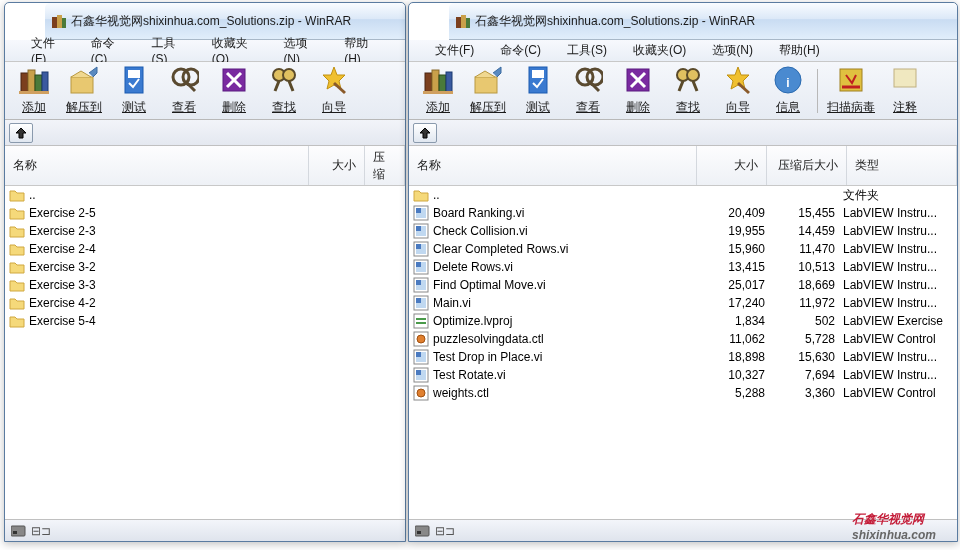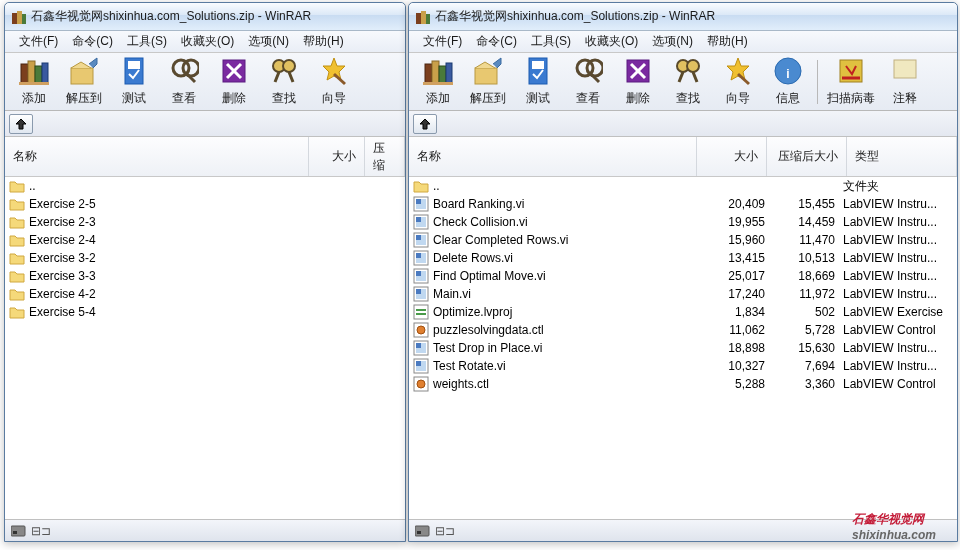--- a/index.html
+++ b/index.html
@@ -1,28 +1,28 @@
 <!DOCTYPE html>
 <html><head>
 <meta charset="utf-8">
 <style>
 * { margin:0; padding:0; box-sizing:border-box; font-family:"Microsoft YaHei","Segoe UI",Tahoma,sans-serif; font-size:12px; }
 body { background:#fff; width:960px; height:550px; position:relative; overflow:hidden; }
 .window { position:absolute; background:#fff; border:1px solid #5a7ba0; border-radius:5px 5px 0 0; box-shadow:0 2px 8px rgba(0,0,0,0.25); display:flex; flex-direction:column; }
 .win-left { left:4px; top:2px; width:402px; height:540px; }
 .win-right { left:408px; top:2px; width:550px; height:540px; }
-.titlebar { height:28px; background:linear-gradient(to bottom,#f9fcff,#dbe8f7 45%,#c9dcf2 46%,#e1eefb); border-bottom:1px solid #a8b8c8; display:flex; align-items:center; padding:0 6px; border-radius:5px 5px 0 0; }
+.titlebar { height:37px; background:linear-gradient(to bottom,#f9fcff,#dbe8f7 45%,#c9dcf2 46%,#e1eefb); border-bottom:1px solid #a8b8c8; display:flex; align-items:center; padding:0 6px; border-radius:5px 5px 0 0;margin-left:40px; }
 .titlebar .app-icon { width:16px; height:16px; margin-right:4px; }
 .titlebar .title-text { color:#1a1a1a; white-space:nowrap; overflow:hidden; }
-.menubar { height:22px; background:linear-gradient(to bottom,#f7f9fd,#e9eef6); border-bottom:1px solid #c8c8c8; display:flex; align-items:center; padding:0 8px; gap:2px; }
+.menubar { height:22px; background:linear-gradient(to bottom,#f7f9fd,#e9eef6); border-bottom:1px solid #c8c8c8; display:flex; align-items:center; padding:0 20px; gap:14px; }
 .menubar span { padding:2px 6px; color:#1a1a1a; cursor:default; }
 .toolbar { height:58px; background:linear-gradient(to bottom,#f5f7fb,#e6ebf3); border-bottom:1px solid #b8b8b8; display:flex; align-items:center; padding:2px 4px; overflow:hidden; }
 .tool-btn { width:48px; height:52px; display:flex; flex-direction:column; align-items:center; justify-content:center; border:1px solid transparent; border-radius:3px; margin:0 1px; cursor:pointer; }
 .tool-btn .ico { width:30px; height:30px; display:flex; align-items:center; justify-content:center; }
-.tool-btn .lbl { font-size:12px; color:#1a1a1a; margin-top:4px; white-space:nowrap; }
+.tool-btn .lbl { font-size:12px; color:#1a1a1a; margin-top:4px; white-space:nowrap;text-decoration:underline; }
 .tool-sep { width:1px; height:44px; background:#b8b8b8; margin:0 4px; }
 .navbar { height:26px; background:linear-gradient(to bottom,#f2f4f9,#e4e8f0); border-bottom:1px solid #c0c0c0; display:flex; align-items:center; padding:2px 4px; }
 .up-btn { width:24px; height:20px; border:1px solid #8a9aad; background:linear-gradient(#fff,#e0e7f0); border-radius:2px; display:flex; align-items:center; justify-content:center; cursor:pointer; }
 .header-row { height:40px; background:linear-gradient(to bottom,#fdfdfe,#eef1f6); border-bottom:1px solid #c8c8c8; display:flex; align-items:center; }
 .header-row .col { padding:0 8px; color:#1a1a1a; border-right:1px solid #d4d8de; height:100%; display:flex; align-items:center; }
 .filelist { flex:1; background:#fff; overflow:auto; }
 .row { height:18px; display:flex; align-items:center; padding:0 4px; }
 .row .fico { width:16px; height:16px; margin-right:4px; flex-shrink:0; }
 .row .fname { flex:1; white-space:nowrap; overflow:hidden; }
 .row .fsize,.row .fpack { width:70px; text-align:right; padding-right:8px; }

